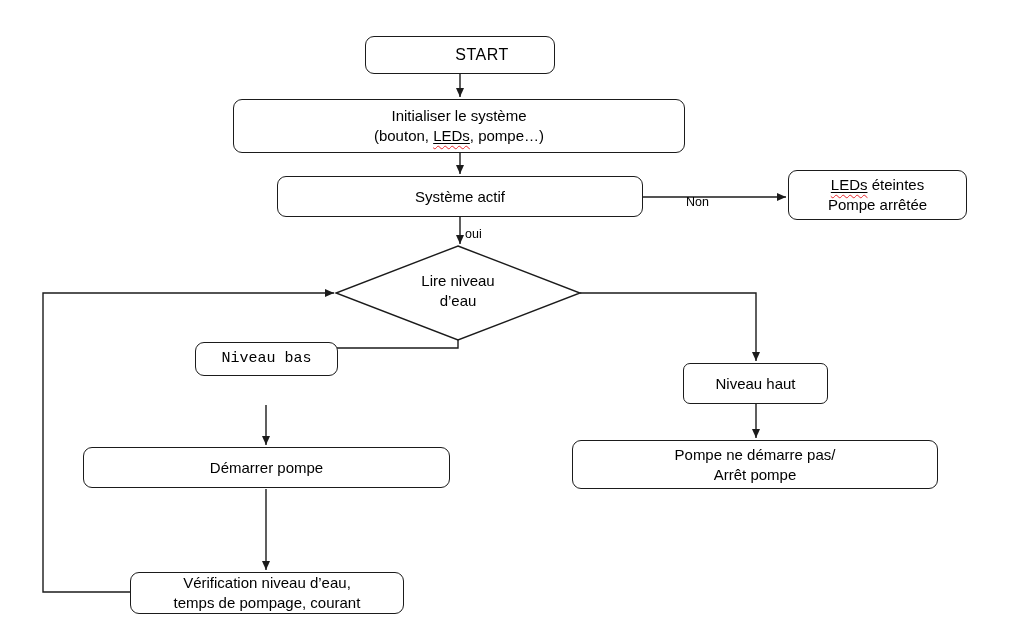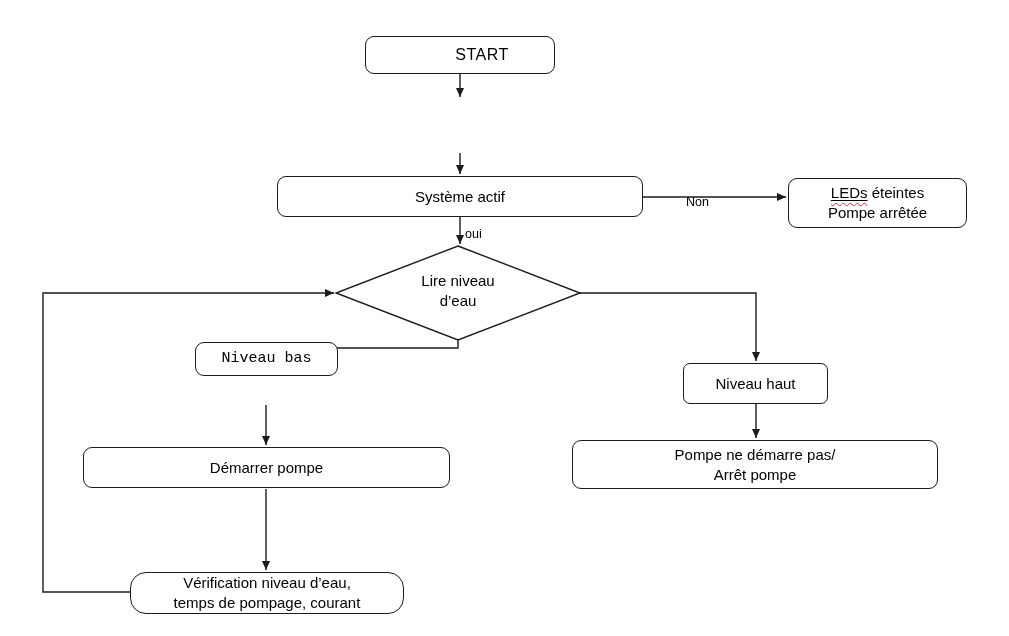--- a/index.html
+++ b/index.html
@@ -82,26 +82,30 @@
     <path class="edge" d="M266 489 L266 570" marker-end="url(#ah)"></path>
     <path class="edge" d="M130 592 L43 592 L43 293 L334 293" marker-end="url(#ah)"></path>
 
     <polygon class="diamond" points="458,246 580,293 458,340 336,293"></polygon>
   </svg>
 
   <div class="node start-node" style="left:365px;top:36px;width:190px;height:38px;padding-left:44px;">
     <span>START</span>
   </div>
 
+  <div class="node" style="left:233px;top:99px;width:452px;height:54px;">
+    <span>Initialiser le système</span>
+    <span><span>(bouton, </span><span class="u-black"><span class="squiggle">LEDs</span></span><span>, pompe…)</span></span>
+  </div>
 
   <div class="node" style="left:277px;top:176px;width:366px;height:41px;">
     <span>Système actif</span>
   </div>
 
-  <div class="node" style="left:788px;top:178px;width:179px;height:50px;">
+  <div class="node" style="left:788px;top:170px;width:179px;height:50px;">
     <span><span class="u-black"><span class="squiggle">LEDs</span></span><span> éteintes</span></span>
     <span>Pompe arrêtée</span>
   </div>
 
   <div class="diamond-text" style="left:388px;top:271px;width:140px;">
     <span>Lire niveau</span>
     <span>d’eau</span>
   </div>
 
   <div class="node" style="left:195px;top:342px;width:143px;height:34px;font-family:Liberation Mono, monospace;">
@@ -114,21 +118,21 @@
 
   <div class="node" style="left:83px;top:447px;width:367px;height:41px;">
     <span>Démarrer pompe</span>
   </div>
 
   <div class="node" style="left:572px;top:440px;width:366px;height:49px;">
     <span>Pompe ne démarre pas/</span>
     <span>Arrêt pompe</span>
   </div>
 
-  <div class="node" style="left:130px;top:572px;width:274px;height:42px;border-radius:16px;">
+  <div class="node" style="left:130px;top:572px;width:274px;height:42px;">
     <span>Vérification niveau d’eau,</span>
     <span>temps de pompage, courant</span>
   </div>
 
   <div class="edge-label" style="left:686px;top:196px;">Non</div>
 
   <div class="edge-label" style="left:465px;top:228px;">oui</div>
 
 </div>
 

